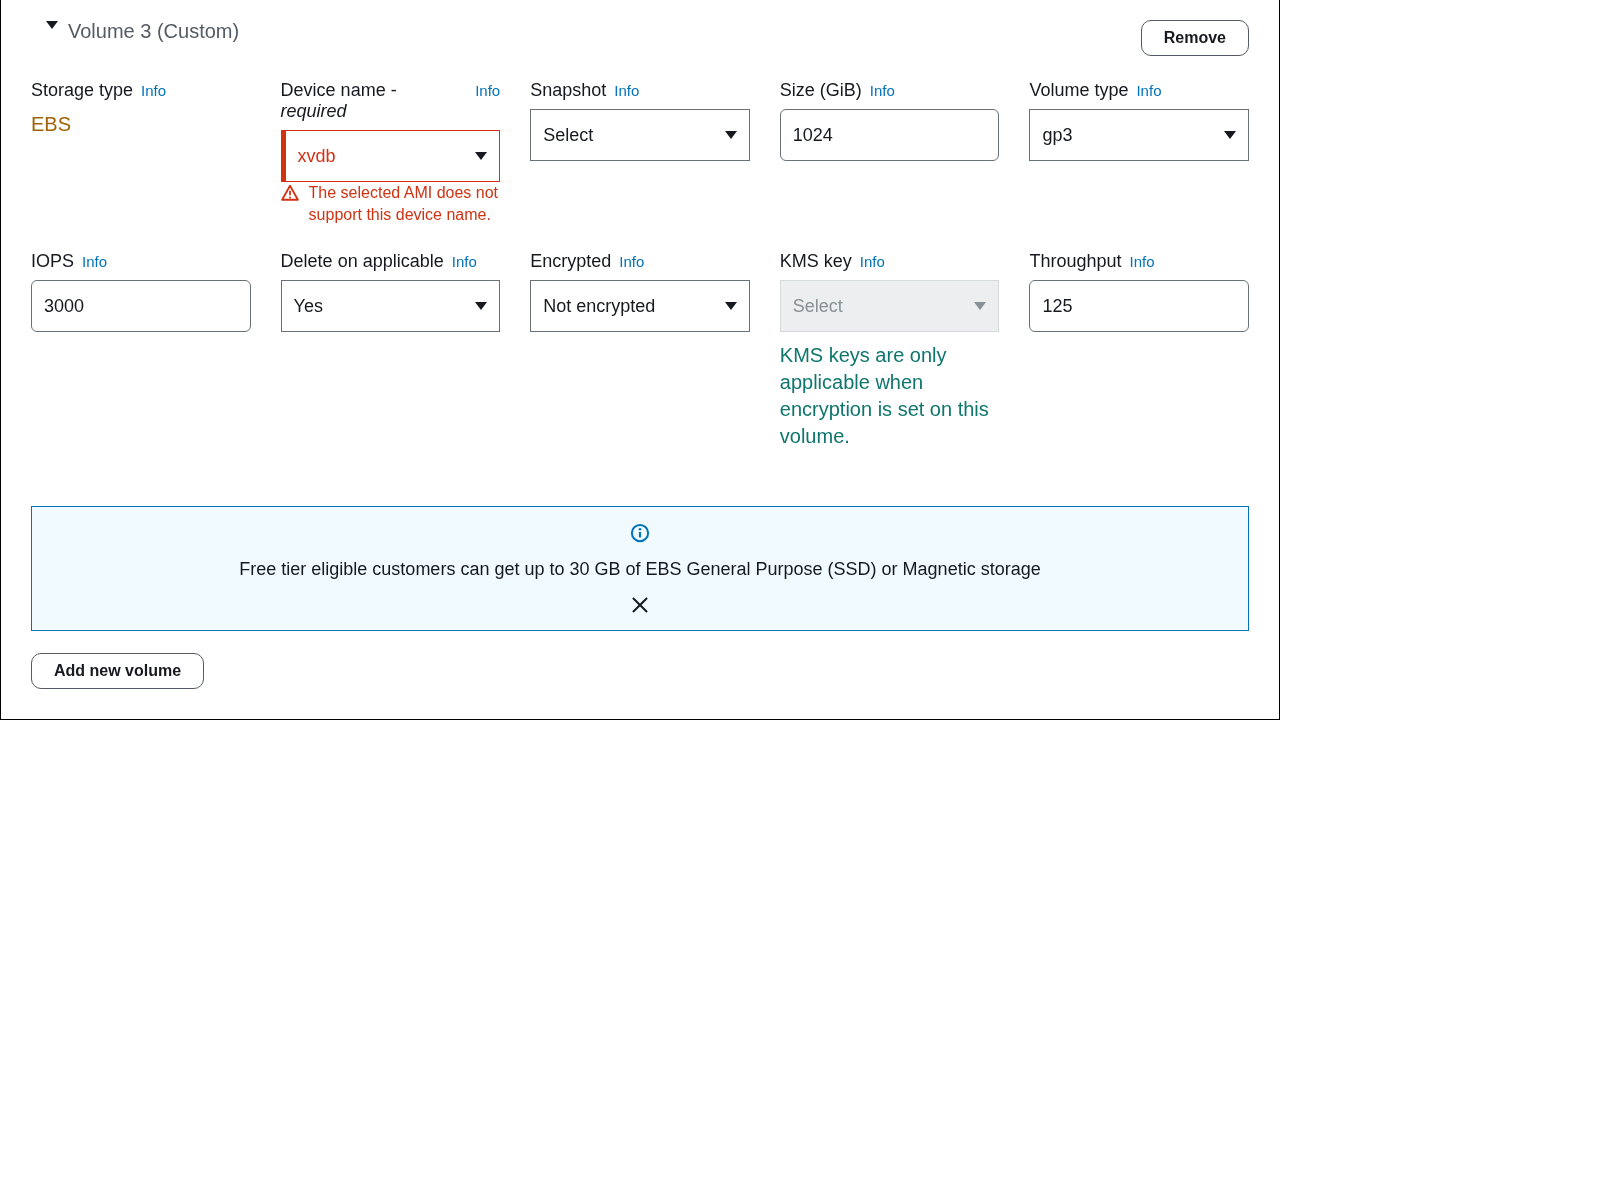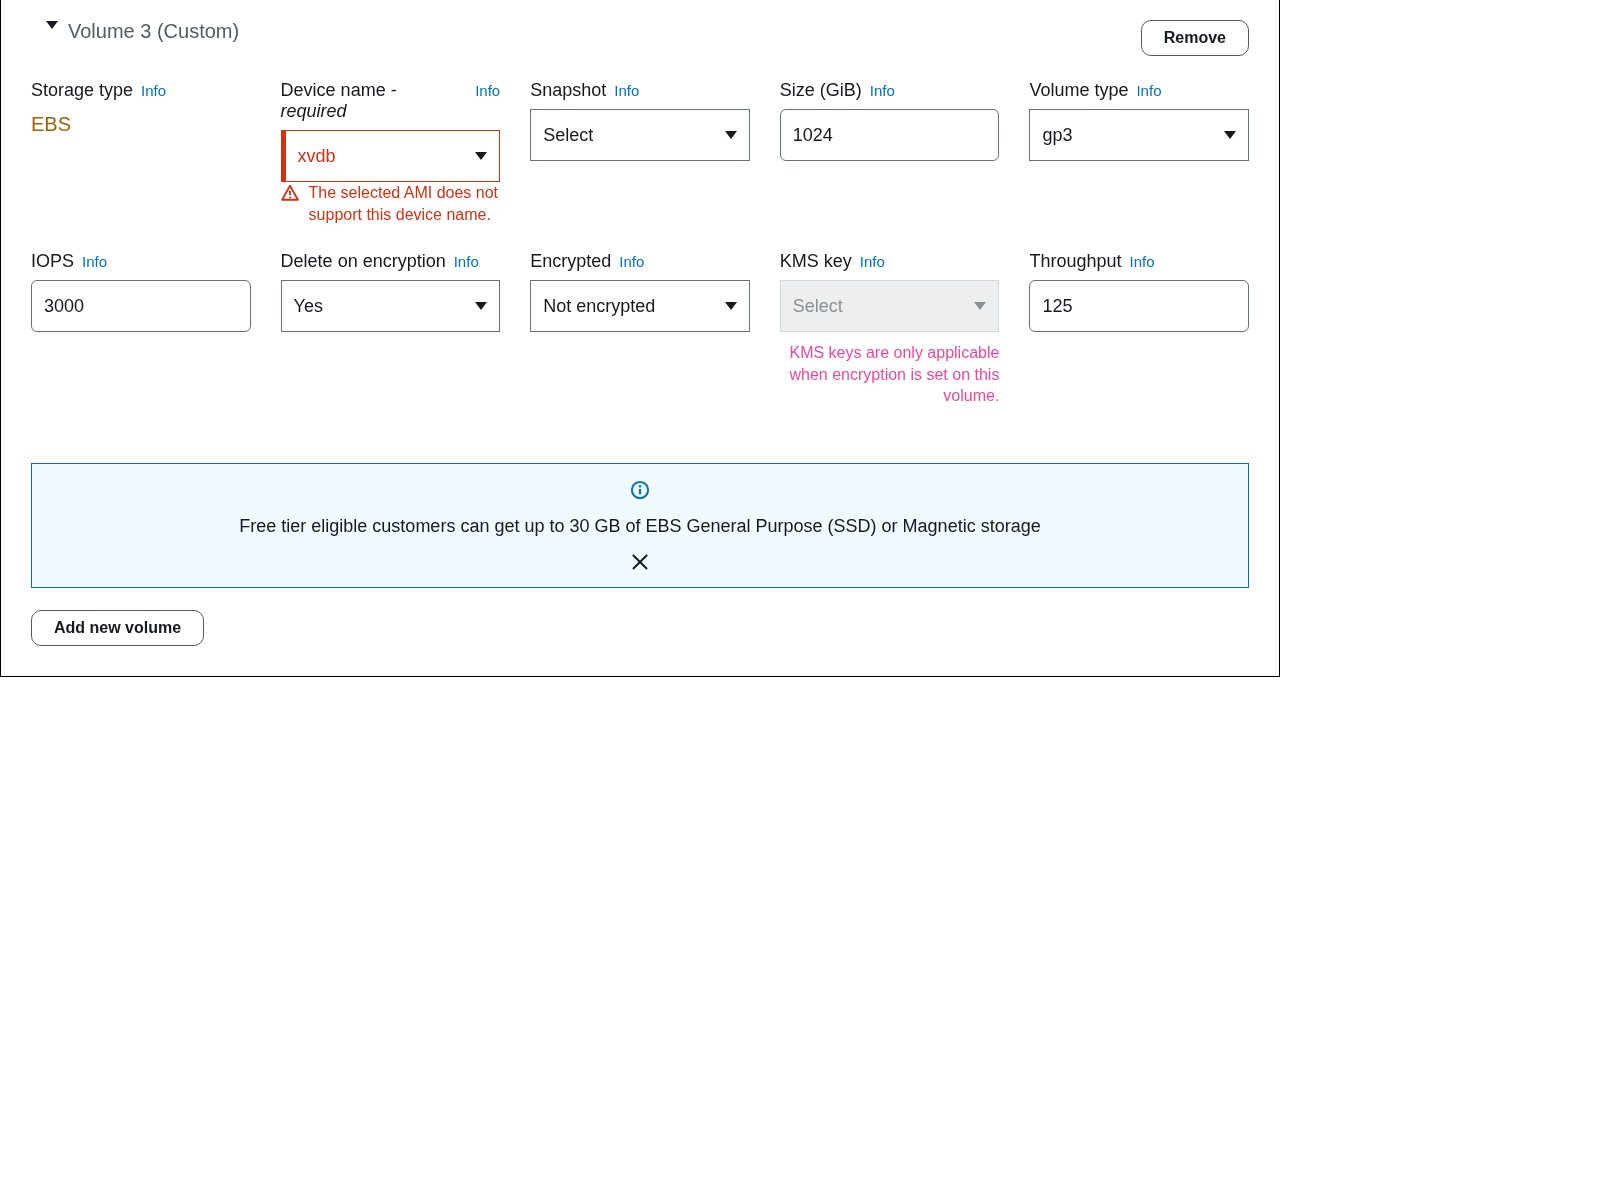--- a/index.html
+++ b/index.html
@@ -109,24 +109,23 @@
       color: #d13212;
       font-size: 16px;
       line-height: 1.35;
     }
     .warn-icon {
       flex: 0 0 auto;
       margin-top: 2px;
     }
     .help-text {
       margin-top: 10px;
-      color: #ec4899;
-      font-size: 16px;
+      color: #0f766e;
+      font-size: 20px;
       line-height: 1.35;
-      text-align: right;
     }
     .alert {
       margin: 30px 30px 22px 30px;
       border: 1px solid #0073bb;
       background: #f1faff;
       display: flex;
       align-items: center;
       padding: 16px 18px;
       gap: 16px;
       flex-direction: column;
@@ -227,21 +226,21 @@
         <span class="label-text">IOPS</span>
         <span class="info-link">Info</span>
       </div>
       <div class="control text-input">
         <span>3000</span>
       </div>
     </div>
 
     <div class="field">
       <div class="label-row">
-        <span class="label-text">Delete on encryption</span>
+        <span class="label-text">Delete on applicable</span>
         <span class="info-link">Info</span>
       </div>
       <div class="control">
         <span>Yes</span>
         <span class="select-caret"></span>
       </div>
     </div>
 
     <div class="field">
       <div class="label-row">

